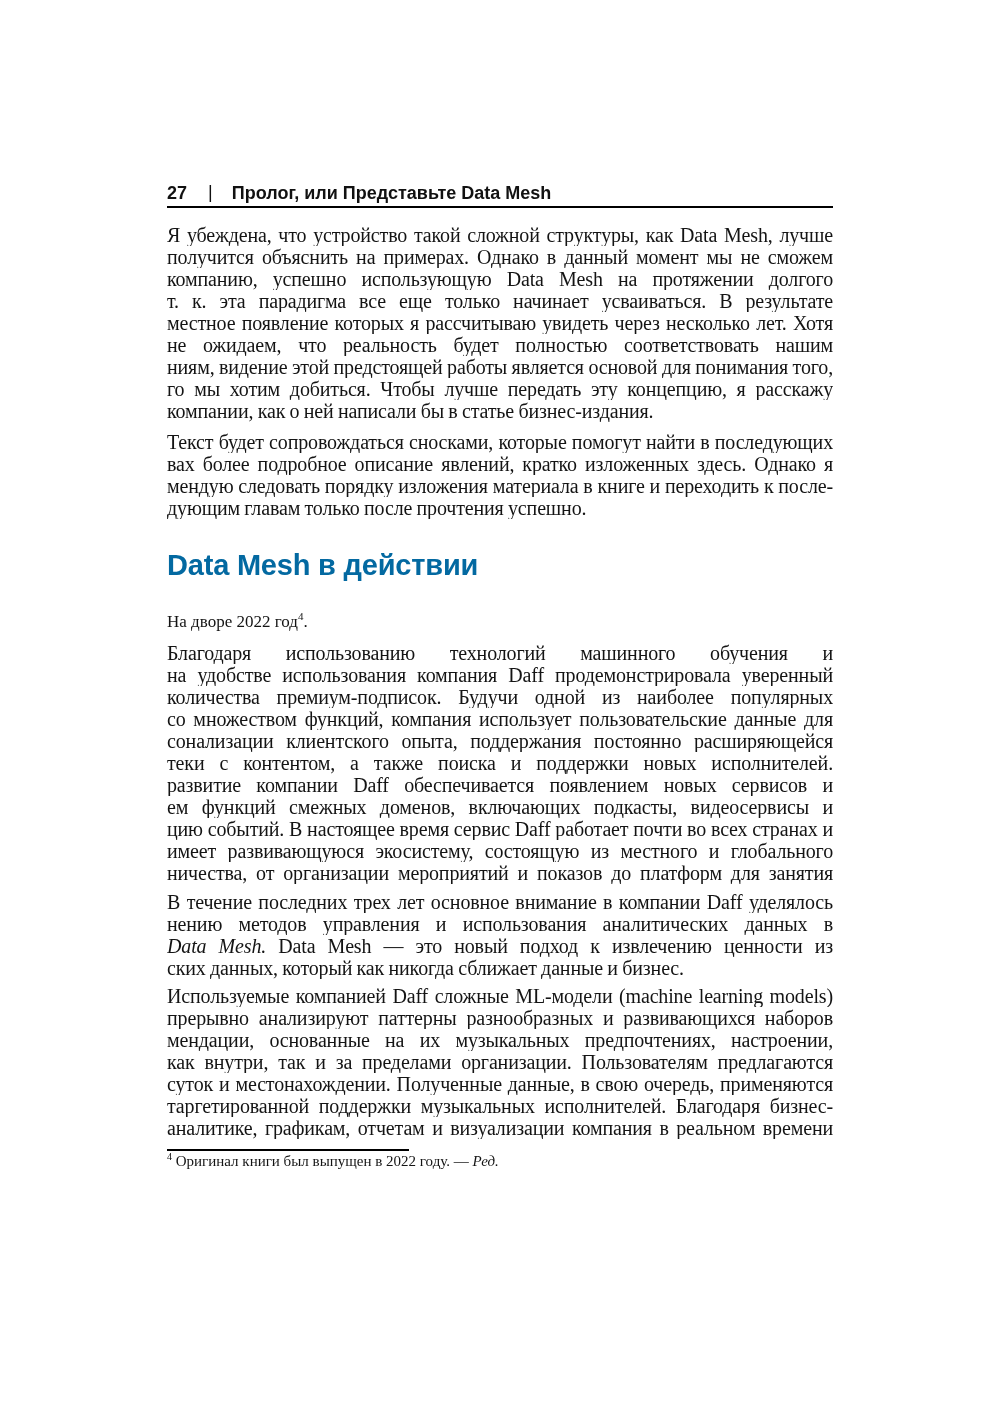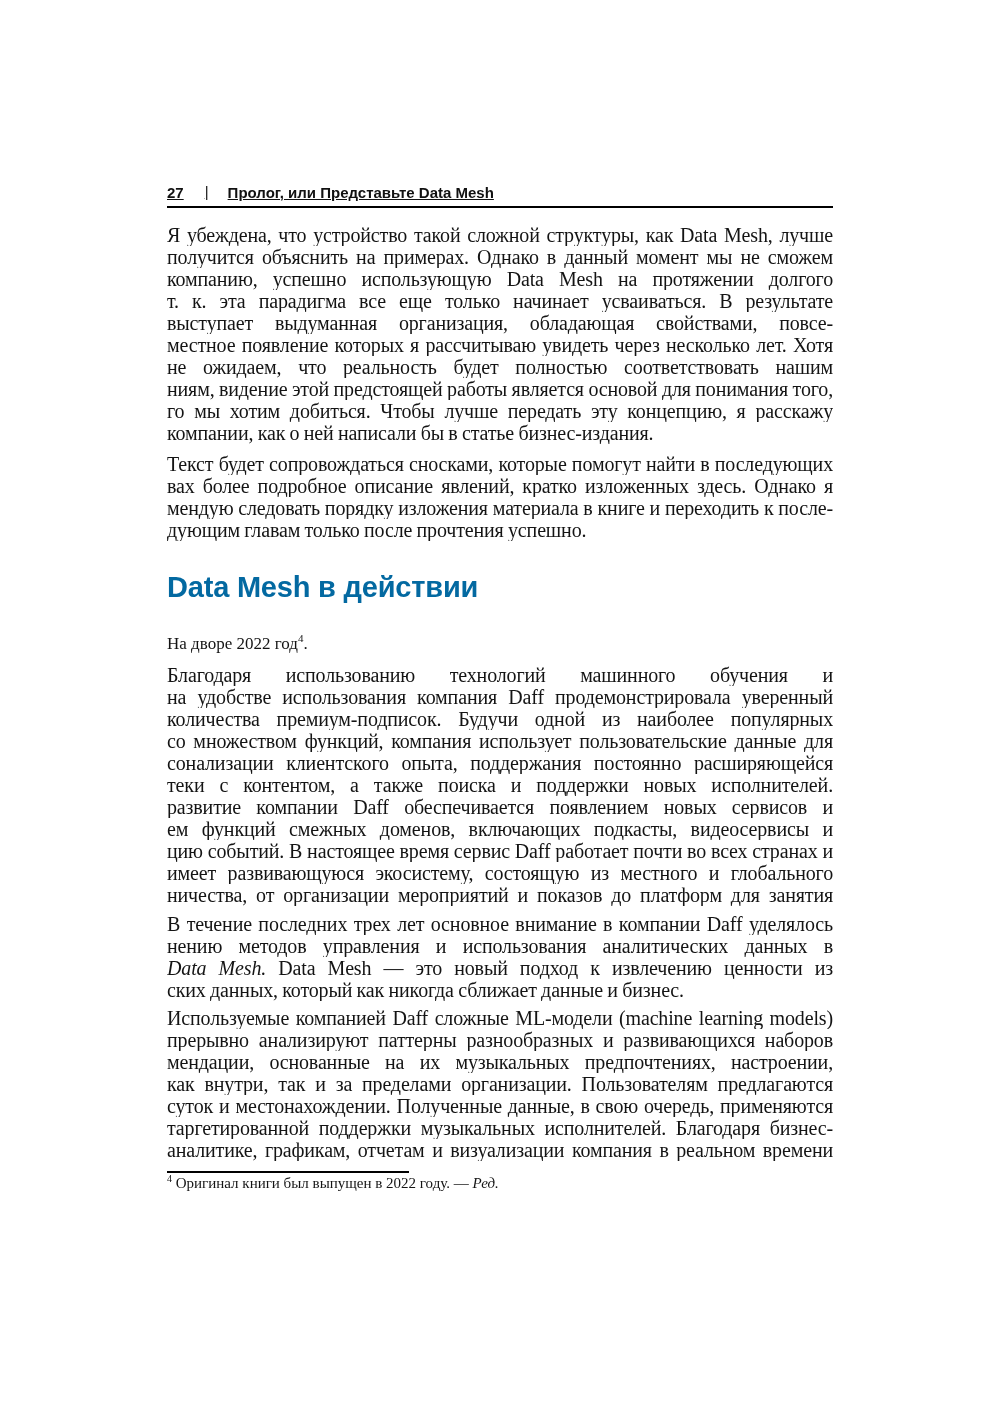--- a/index.html
+++ b/index.html
@@ -18,26 +18,25 @@
   .content {
     position: absolute;
     left: 167px; top: 0;
     width: 666px;
   }
   
   .running-head {
     margin-top: 184px;
     font-family: "Liberation Sans", sans-serif;
     font-weight: bold;
-    font-size: 15px;
+    font-size: 18px;
     line-height: 18px;
     display: flex;
     align-items: baseline;
     color: #111;
-    text-decoration: underline;
   }
   .running-head .sep {
     font-weight: normal;
     margin: 0 19px 0 21px;
     transform: translateY(-1px);
   }
   .header-rule {
     margin-top: 4px;
     height: 2px;
     background: #000;
@@ -103,21 +102,20 @@
       <span class="htitle">Пролог, или Представьте Data Mesh</span>
     </header>
     <div class="header-rule"></div>
 
     <main>
       <div class="body-par p1">
           <div class="line">Я убеждена, что устройство такой сложной структуры, как Data Mesh, лучше всего</div>
           <div class="line">получится объяснить на примерах. Однако в данный момент мы не сможем найти</div>
           <div class="line">компанию, успешно использующую Data Mesh на протяжении долгого времени,</div>
           <div class="line">т. к. эта парадигма все еще только начинает усваиваться. В результате примером</div>
-          <div class="line">выступает выдуманная организация, обладающая свойствами, повсе-</div>
           <div class="line">местное появление которых я рассчитываю увидеть через несколько лет. Хотя мы</div>
           <div class="line">не ожидаем, что реальность будет полностью соответствовать нашим представле-</div>
           <div class="line">ниям, видение этой предстоящей работы является основой для понимания того, че-</div>
           <div class="line">го мы хотим добиться. Чтобы лучше передать эту концепцию, я расскажу историю</div>
           <div class="line last">компании, как о ней написали бы в статье бизнес-издания.</div>
         </div>
       <div class="body-par p2">
           <div class="line">Текст будет сопровождаться сносками, которые помогут найти в последующих гла-</div>
           <div class="line">вах более подробное описание явлений, кратко изложенных здесь. Однако я реко-</div>
           <div class="line">мендую следовать порядку изложения материала в книге и переходить к после-</div>

